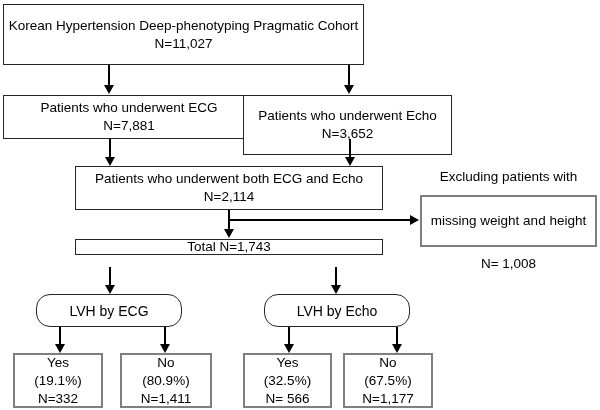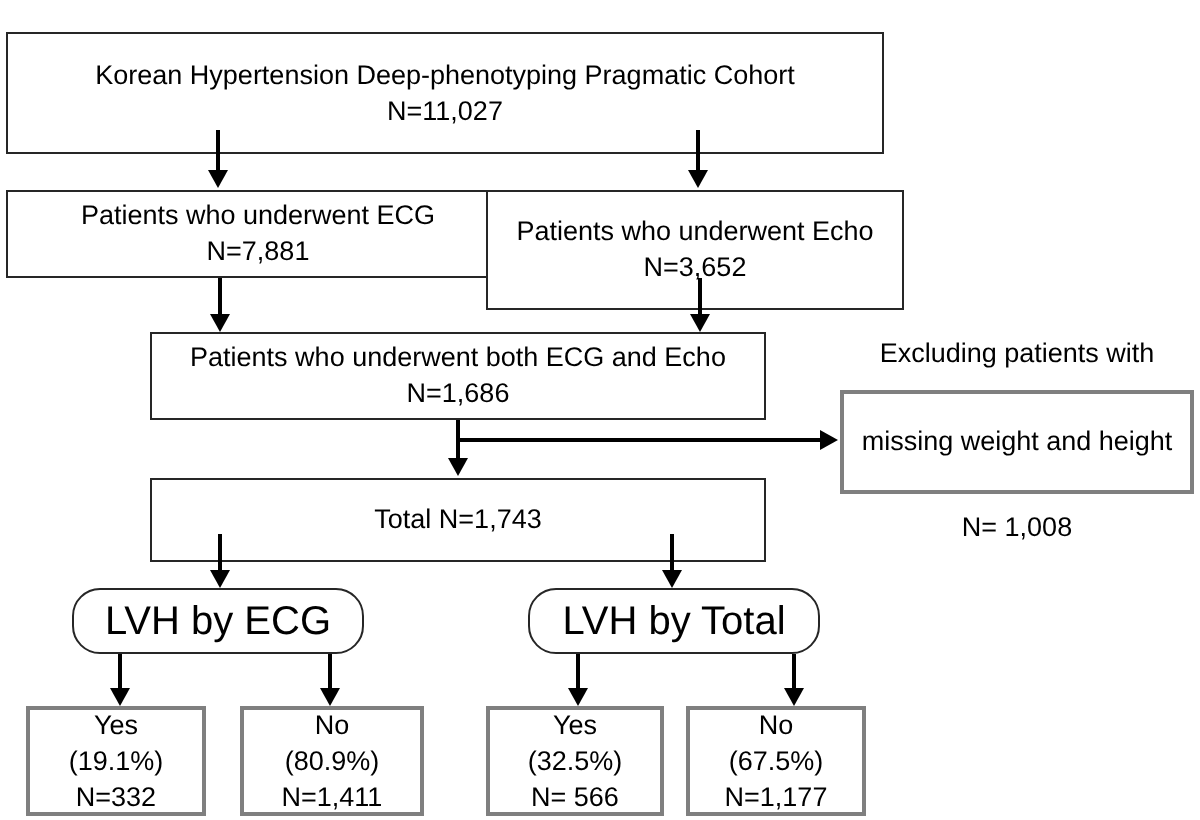--- a/index.html
+++ b/index.html
@@ -24,21 +24,21 @@
     align-items: center;
     justify-content: center;
     text-align: center;
     font-size: 13.5px;
     line-height: 18px;
     color: var(--text, #000000);
     white-space: nowrap;
   }
   .box.gray { border: 2px solid var(--border-gray, #7f7f7f); }
   .box.tight { line-height: 16.5px; gap: 27px; }
-  .box.big { font-size: 20px; border-radius: 14px; }
+  .box.big { font-size: 14px; border-radius: 14px; }
   .conn { position: absolute; }
   .conn .shaft-v {
     position: absolute; left: 50%; margin-left: -1px;
     top: 0; bottom: 7px; width: 2px;
     background: var(--arrow, #000000);
   }
   .conn .head-d {
     position: absolute; left: 50%; margin-left: -5px; bottom: 0;
     width: 0; height: 0;
     border-left: 5px solid transparent;
@@ -55,56 +55,56 @@
     border-top: 5px solid transparent;
     border-bottom: 5px solid transparent;
     border-left: 9px solid var(--arrow, #000000);
   }
 </style>
 </head>
 <body>
 
 <div id="canvas">
 
-  <div class="box" style="left:3px; top:16px; width:439px; height:61px;">
+  <div class="box" style="left:3px; top:4px; width:361px; height:61px;">
     <div>Korean Hypertension Deep-phenotyping Pragmatic Cohort</div>
     <div>N=11,027</div>
   </div>
 
   <div class="box" style="left:3px; top:95px; width:252px; height:44px;">
     <div>Patients who underwent ECG</div>
     <div>N=7,881</div>
   </div>
 
   <div class="box" style="left:243px; top:95px; width:209px; height:60px;">
     <div>Patients who underwent Echo</div>
     <div>N=3,652</div>
   </div>
 
   <div class="box" style="left:75px; top:166px; width:308px; height:44px;">
     <div>Patients who underwent both ECG and Echo</div>
-    <div>N=1,686</div>
+    <div>N=2,114</div>
   </div>
 
   <div class="box gray tight" style="left:420px; top:195px; width:177px; height:52px;">
     <div>Excluding patients with</div>
     <div>missing weight and height</div>
     <div>N= 1,008</div>
   </div>
 
-  <div class="box" style="left:75px; top:239px; width:308px; height:42px;">
+  <div class="box" style="left:75px; top:239px; width:308px; height:16px;">
     <div>Total N=1,743</div>
   </div>
 
   <div class="box big" style="left:36px; top:294px; width:146px; height:33px;">
     <div>LVH by ECG</div>
   </div>
 
   <div class="box big" style="left:264px; top:294px; width:146px; height:33px;">
-    <div>LVH by Total</div>
+    <div>LVH by Echo</div>
   </div>
 
   <div class="box gray" style="left:13px; top:353px; width:90px; height:55px;">
     <div>Yes</div>
     <div>(19.1%)</div>
     <div>N=332</div>
   </div>
 
   <div class="box gray" style="left:120px; top:353px; width:92px; height:55px;">
     <div>No</div>

